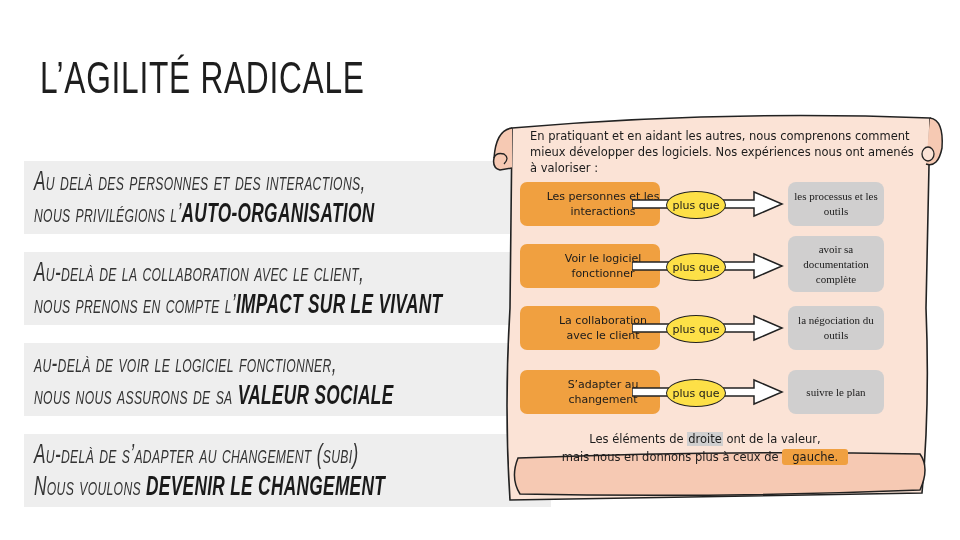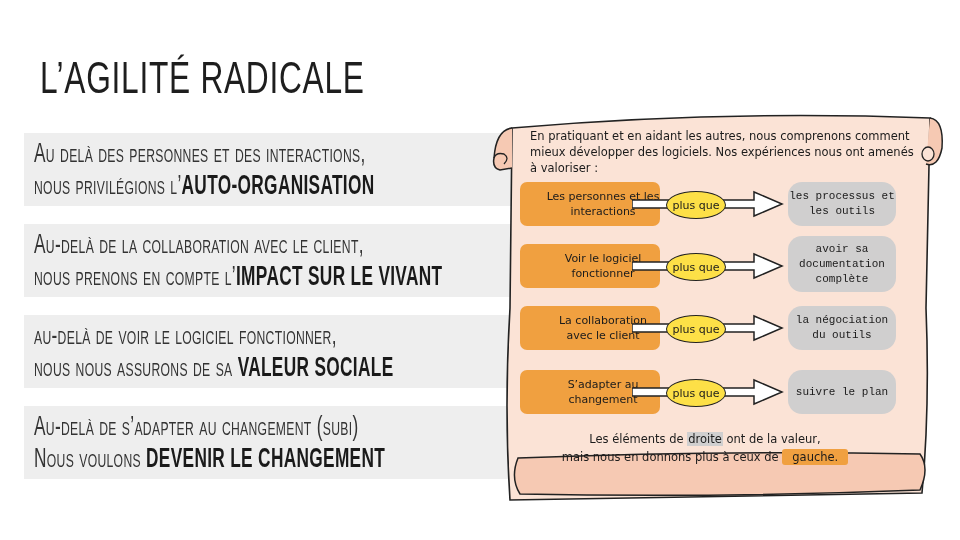--- a/index.html
+++ b/index.html
@@ -10,21 +10,21 @@
     color: #222;
   }
   .title {
     position: absolute; left: 40px; top: 50px;
     font-family: "Liberation Sans Narrow", "Liberation Sans", sans-serif;
     font-size: 44px; letter-spacing: 1px; color: #1e1e1e;
     transform: scaleX(0.72); transform-origin: left center;
     font-weight: normal;
     line-height: 56px;
   }
-  .blocks { position: absolute; left: 24px; top: 133px; width: 527px; }
+  .blocks { position: absolute; left: 24px; top: 161px; width: 527px; font-style: italic; }
   .block {
     background: #eeeeee; height: 73px; margin-bottom: 18px;
     padding: 4px 10px; box-sizing: border-box; overflow: hidden;
   }
   .line {
     font-family: "Liberation Sans", sans-serif;
     font-size: 27px; line-height: 32px; color: #333;
     white-space: nowrap;
     font-variant: small-caps;
     transform: scaleX(0.64); transform-origin: left center;
@@ -41,23 +41,23 @@
     font-family: "DejaVu Sans", sans-serif; font-size: 11.5px; line-height: 16px;
     color: #1b1b1b;
   }
   .row { position: absolute; left: 30px; width: 370px; height: 50px; }
   .lbox {
     position: absolute; left: 0; top: 0; width: 114px; height: 44px;
     background: #f0a040; border-radius: 7px; display: flex; align-items: center; justify-content: center;
     text-align: center; font-family: "DejaVu Sans", sans-serif; font-size: 11px; line-height: 15px; color: #1b1b1b; padding-left: 26px;
   }
   .rbox {
-    position: absolute; left: 268px; top: 0; width: 108px; height: 44px;
-    background: #d0cfcf; border-radius: 14px; display: flex; align-items: center; justify-content: center;
-    text-align: center; font-family: Liberation Mono, monospace; font-size: 11px; line-height: 15px; color: #1b1b1b;
+    position: absolute; left: 268px; top: 0; width: 96px; height: 44px;
+    background: #d0cfcf; border-radius: 8px; display: flex; align-items: center; justify-content: center;
+    text-align: center; font-family: Liberation Serif, serif; font-size: 11px; line-height: 15px; color: #1b1b1b;
   }
   .arrow { position: absolute; left: 112px; top: 6px; }
   .pill {
     position: absolute; left: 146px; top: 9px; width: 58px; height: 26px;
     background: #fde047; border: 1.5px solid #222; border-radius: 50%;
     display: flex; align-items: center; justify-content: center;
     font-family: "DejaVu Sans", sans-serif; font-size: 11px; color: #1b1b1b;
   }
   .outro {
     position: absolute; left: 30px; top: 322px; width: 370px; text-align: center;

